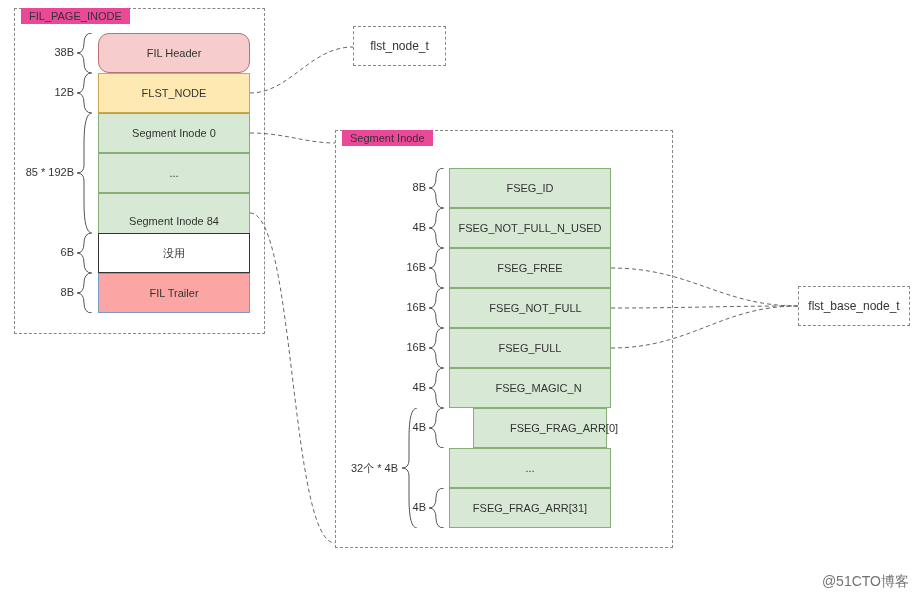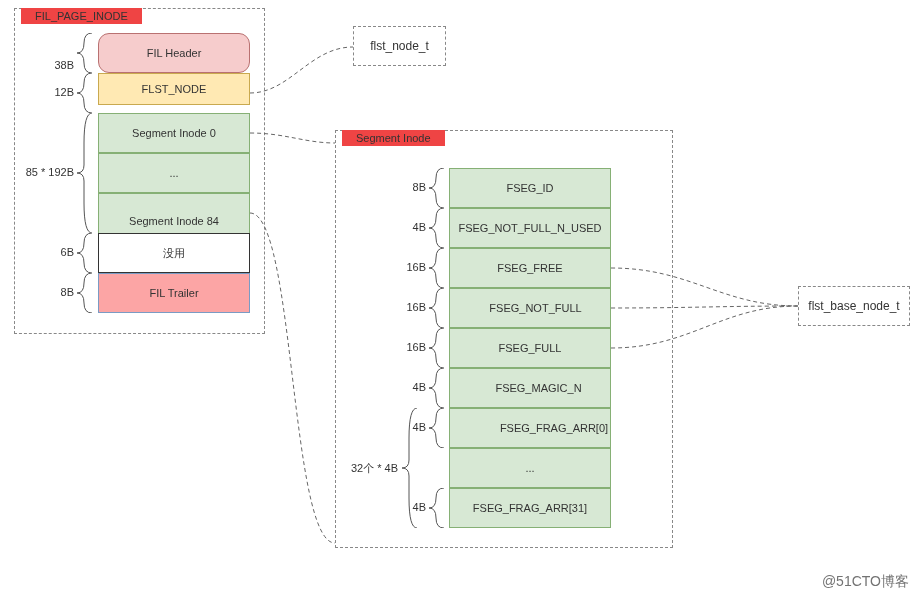--- a/index.html
+++ b/index.html
@@ -17,22 +17,22 @@
   .dashed-box {
     position: absolute;
     border: 1px dashed #888;
     background: #fff;
   }
   .box-title {
     position: absolute;
     top: -1px;
     left: 6px;
     font-size: 11px;
-    padding: 2px 14px;
-    background: #ef4444;
+    padding: 2px 8px;
+    background: #ec4899;
   }
   .cell {
     position: absolute;
     border: 1px solid #6a9a5e;
     text-align: center;
     display: flex;
     align-items: center;
     justify-content: center;
     font-size: 11px;
   }
@@ -69,28 +69,28 @@
   }
 </style>
 </head>
 <body>
 
 <div class="dashed-box" style="left:14px; top:8px; width:251px; height:326px;">
   <div class="box-title">FIL_PAGE_INODE</div>
 </div>
 
 <div class="cell red" style="left:98px; top:33px;  width:152px; height:40px;border-radius:11px;">FIL Header</div>
-<div class="cell yellow" style="left:98px; top:73px;  width:152px; height:32px;">FLST_NODE</div>
+<div class="cell yellow" style="left:98px; top:73px;  width:152px; height:40px;">FLST_NODE</div>
 <div class="cell green" style="left:98px; top:113px; width:152px; height:40px;">Segment Inode 0</div>
 <div class="cell green" style="left:98px; top:153px; width:152px; height:40px;">...</div>
 <div class="cell green" style="left:98px; top:193px; width:152px; height:56px;">Segment Inode 84</div>
 <div class="cell white" style="left:98px; top:233px; width:152px; height:40px;">没用</div>
 <div class="cell blue" style="left:98px; top:273px; width:152px; height:40px;">FIL Trailer</div>
 
-<div class="size-label" style="left:14px; top:46px;margin-top:13px;">38B</div>
+<div class="size-label" style="left:14px; top:46px;">38B</div>
 <div class="size-label" style="left:14px; top:86px;">12B</div>
 <div class="size-label" style="left:14px; top:166px;">85 * 192B</div>
 <div class="size-label" style="left:14px; top:246px;">6B</div>
 <div class="size-label" style="left:14px; top:286px;">8B</div>
 
 <svg class="brace" style="left:76px; top:33px;  width:18px; height:40px;">
     <path d="M16 0 Q8 0 8 10 Q8 20 1 20 Q8 20 8 30 Q8 40 16 40"></path>
   </svg>
 <svg class="brace" style="left:76px; top:73px;  width:18px; height:40px;">
     <path d="M16 0 Q8 0 8 10 Q8 20 1 20 Q8 20 8 30 Q8 40 16 40"></path>
@@ -124,21 +124,21 @@
 <div class="dashed-box" style="left:335px; top:130px; width:338px; height:418px;">
   <div class="box-title">Segment Inode</div>
 </div>
 
 <div class="cell green" style="left:449px; top:168px; width:162px; height:40px;">FSEG_ID</div>
 <div class="cell green" style="left:449px; top:208px; width:162px; height:40px;">FSEG_NOT_FULL_N_USED</div>
 <div class="cell green" style="left:449px; top:248px; width:162px; height:40px;">FSEG_FREE</div>
 <div class="cell green" style="left:449px; top:288px; width:162px; height:40px;padding-left:11px;">FSEG_NOT_FULL</div>
 <div class="cell green" style="left:449px; top:328px; width:162px; height:40px;">FSEG_FULL</div>
 <div class="cell green" style="left:449px; top:368px; width:162px; height:40px;padding-left:17px;">FSEG_MAGIC_N</div>
-<div class="cell green" style="left:449px; top:408px; width:162px; height:40px;padding-left:48px;">FSEG_FRAG_ARR[0]</div>
+<div class="cell green" style="left:473px; top:408px; width:134px; height:40px;padding-left:48px;">FSEG_FRAG_ARR[0]</div>
 <div class="cell green" style="left:449px; top:448px; width:162px; height:40px;">...</div>
 <div class="cell green" style="left:449px; top:488px; width:162px; height:40px;">FSEG_FRAG_ARR[31]</div>
 
 <div class="size-label" style="left:366px; top:181px;">8B</div>
 <div class="size-label" style="left:366px; top:221px;">4B</div>
 <div class="size-label" style="left:366px; top:261px;">16B</div>
 <div class="size-label" style="left:366px; top:301px;">16B</div>
 <div class="size-label" style="left:366px; top:341px;">16B</div>
 <div class="size-label" style="left:366px; top:381px;">4B</div>
 <div class="size-label" style="left:366px; top:421px;">4B</div>

